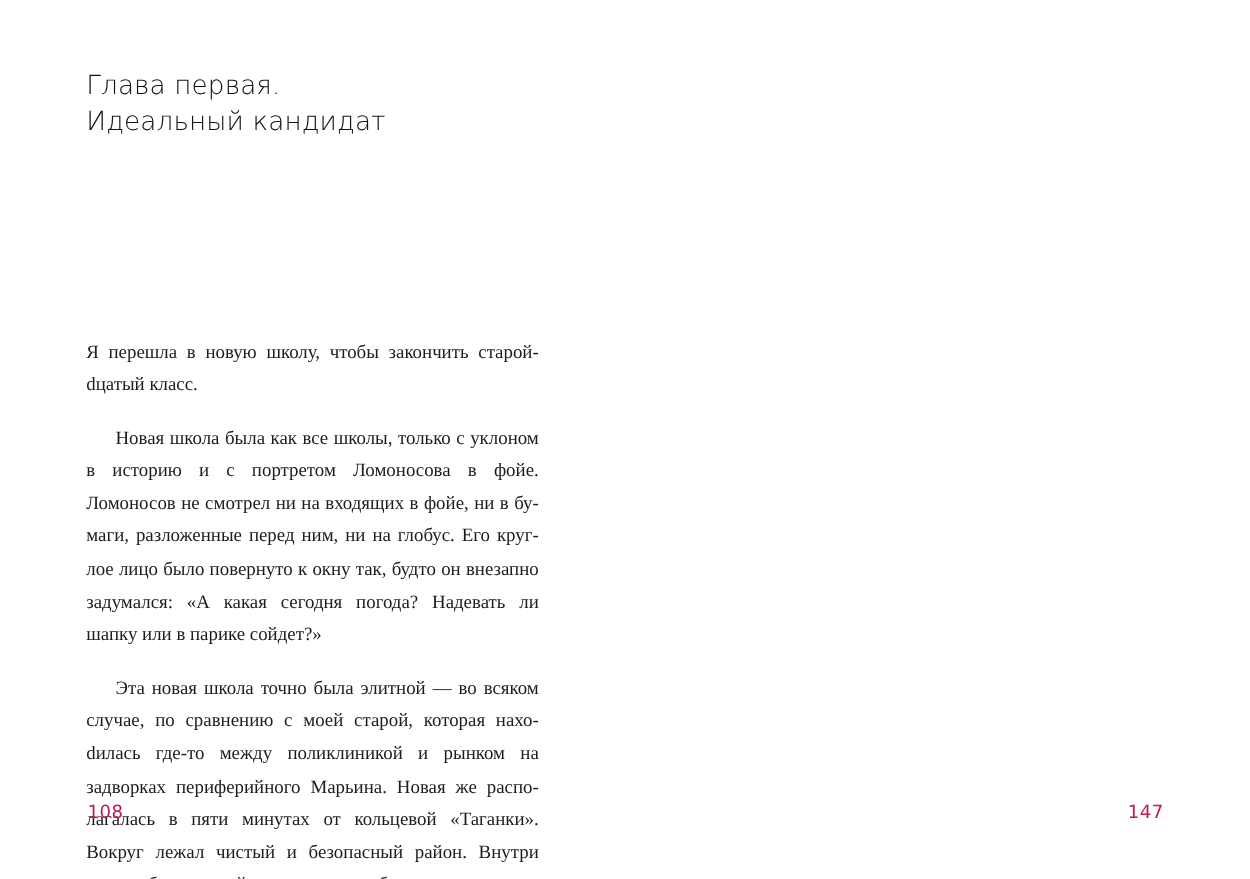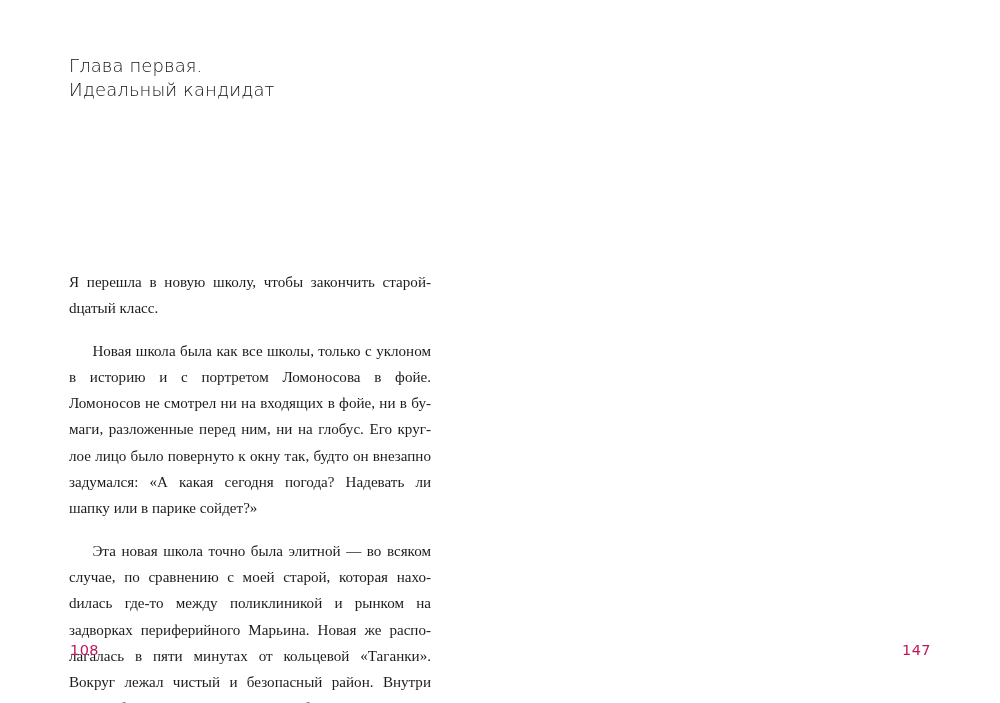--- a/index.html
+++ b/index.html
@@ -33,21 +33,21 @@
   .page-right { left: 500px; width: 500px; }
 
   
   .chapter-title {
     position: absolute;
     left: 69px;
     top: 54px;
     width: 400px;
     font-family: "DejaVu Sans", "Liberation Sans", sans-serif;
     font-weight: 300;
-    font-size: 18px;
+    font-size: 21px;
     line-height: 1.36;
     letter-spacing: 0.1px;
     color: #121212;
     white-space: pre-line;
   }
 
   
   .column {
     position: absolute;
     text-align: justify;

